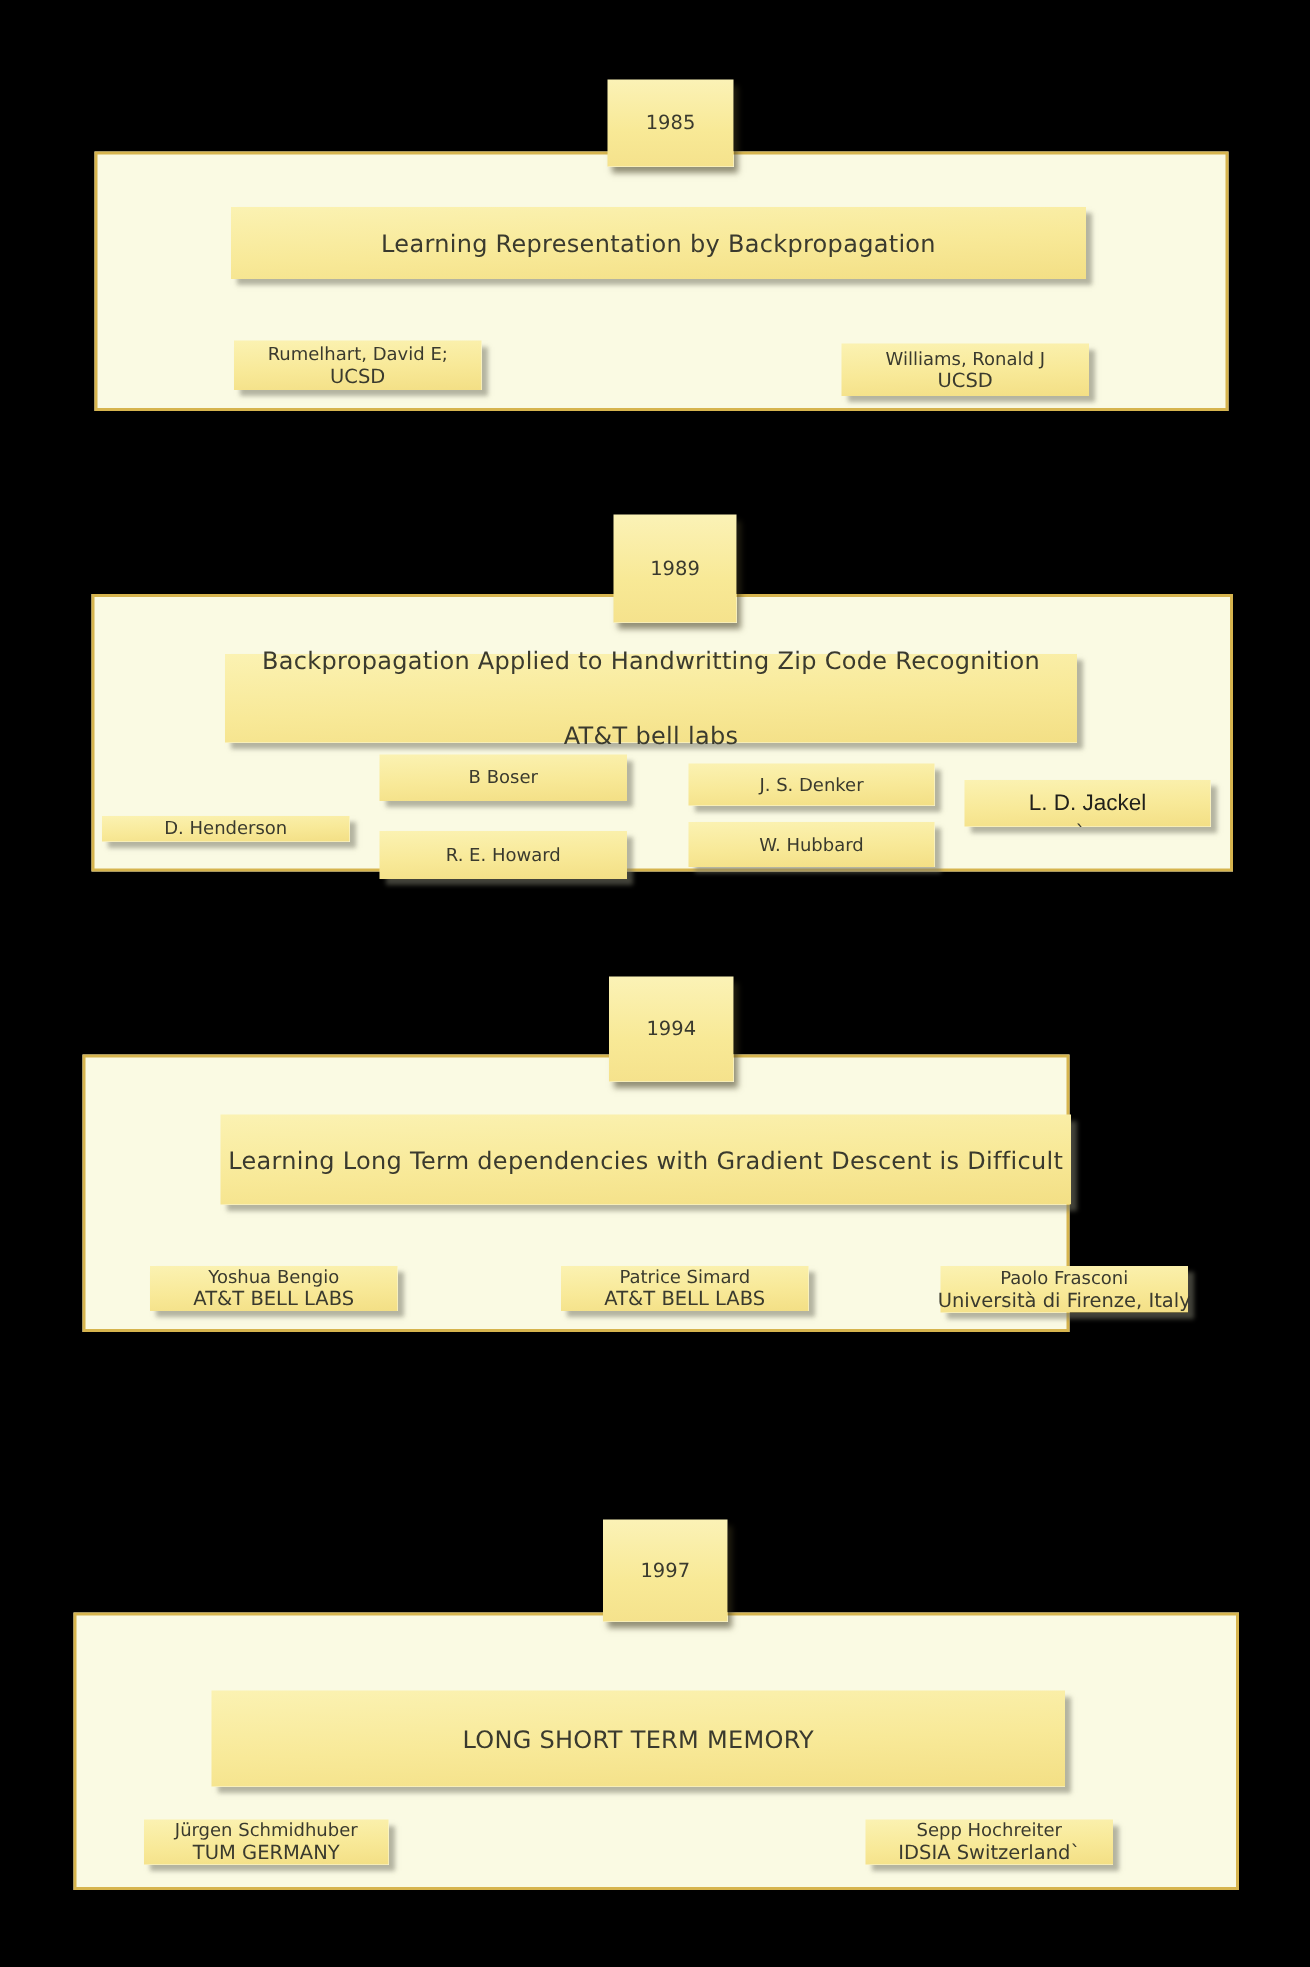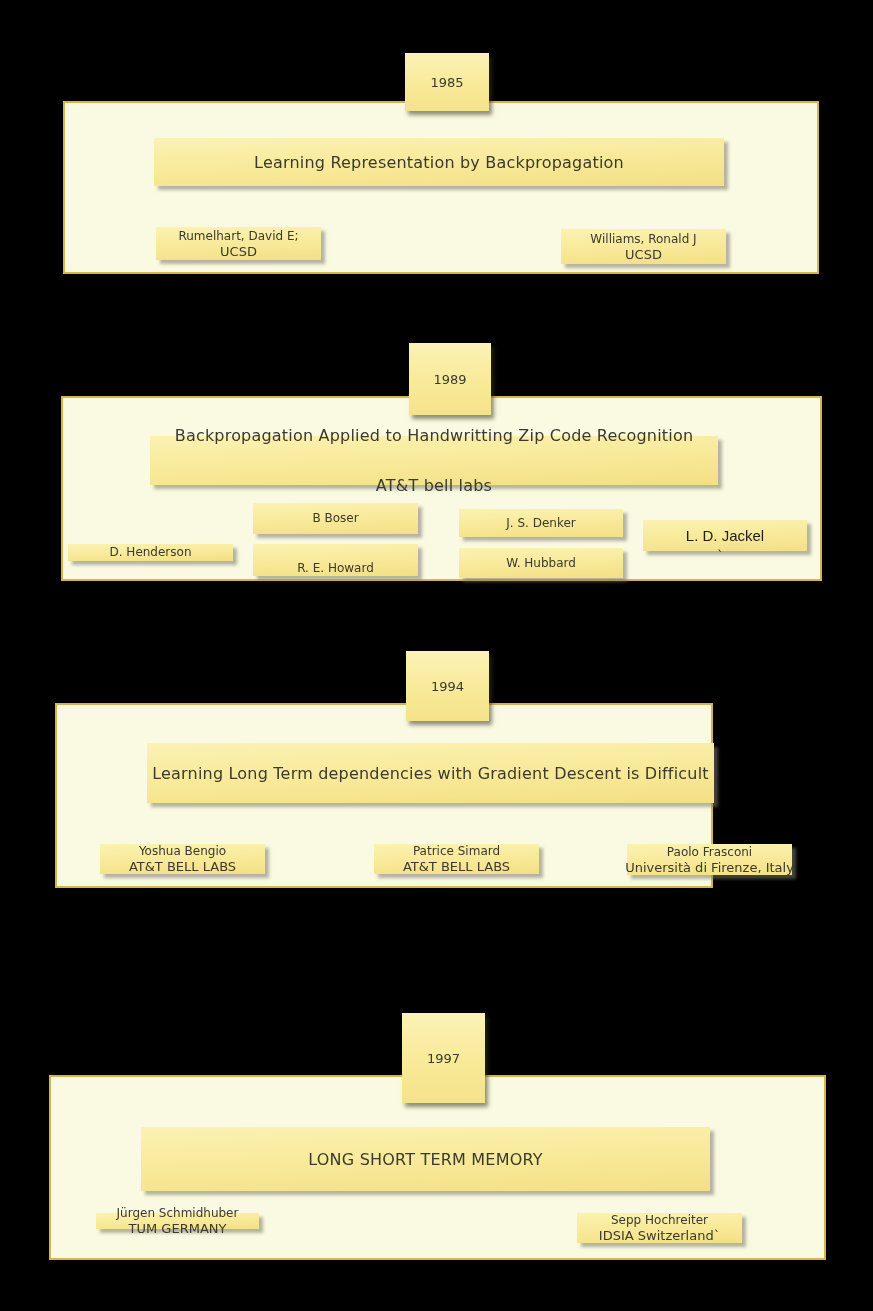--- a/index.html
+++ b/index.html
@@ -92,21 +92,21 @@
     <span class="affil nowrap">UCSD</span>
   </div>
 </div>
 
 <div class="year-tab" style="left:409px; top:343px; width:82px; height:72px;">
   <span>1989</span>
 </div>
 
 <div class="board" style="left:61px; top:396px; width:761px; height:185px;">
 
-  <div class="note title-note" style="left:87px; top:38px; width:568px; height:49px;gap:19px;">
+  <div class="note title-note" style="left:87px; top:38px; width:568px; height:59px;gap:19px;">
     <span>Backpropagation Applied to Handwritting Zip Code Recognition</span>
     <span class="subtitle-line">AT&amp;T bell labs</span>
   </div>
 
 
   <div class="note author-note" style="left:190px; top:105px; width:165px; height:31px;">
     <span class="nowrap">B Boser</span>
   </div>
 
   <div class="note author-note" style="left:396px; top:111px; width:164px; height:28px;">
@@ -116,21 +116,21 @@
   <div class="note author-note plain-font-note" style="left:580px; top:122px; width:164px; height:31px;">
     <span class="nowrap">L. D. Jackel</span>
   </div>
 
   <div class="stray-mark" style="left:654px; top:150px;">`</div>
 
   <div class="note author-note" style="left:5px; top:146px; width:165px; height:17px;">
     <span class="nowrap">D. Henderson</span>
   </div>
 
-  <div class="note author-note" style="left:190px; top:146px; width:165px; height:32px;justify-content:flex-end;">
+  <div class="note author-note" style="left:190px; top:156px; width:165px; height:32px;">
     <span class="nowrap">R. E. Howard</span>
   </div>
 
   <div class="note author-note" style="left:396px; top:150px; width:164px; height:30px;">
     <span class="nowrap">W. Hubbard</span>
   </div>
 </div>
 
 <div class="year-tab" style="left:406px; top:651px; width:83px; height:70px;">
   <span>1994</span>
@@ -151,31 +151,31 @@
     <span class="nowrap">Patrice Simard</span>
     <span class="affil nowrap">AT&amp;T BELL LABS</span>
   </div>
 
   <div class="note author-note" style="left:570px; top:139px; width:165px; height:31px;">
     <span class="nowrap">Paolo Frasconi</span>
     <span class="affil nowrap">Università di Firenze, Italy</span>
   </div>
 </div>
 
-<div class="year-tab" style="left:402px; top:1013px; width:83px; height:90px;">
+<div class="year-tab" style="left:402px; top:1013px; width:83px; height:68px;">
   <span>1997</span>
 </div>
 
 <div class="board" style="left:49px; top:1075px; width:777px; height:185px;">
 
   <div class="note title-note" style="left:90px; top:50px; width:569px; height:64px;">
     <span>LONG SHORT TERM MEMORY</span>
   </div>
 
-  <div class="note author-note" style="left:45px; top:136px; width:163px; height:16px;text-align:right;">
+  <div class="note author-note" style="left:45px; top:136px; width:163px; height:30px;text-align:right;">
     <span class="nowrap">Jürgen Schmidhuber</span>
     <span class="affil nowrap">TUM GERMANY</span>
   </div>
 
   <div class="note author-note" style="left:526px; top:136px; width:165px; height:30px;">
     <span class="nowrap">Sepp Hochreiter</span>
     <span class="affil nowrap">IDSIA Switzerland`</span>
   </div>
 </div>
 

